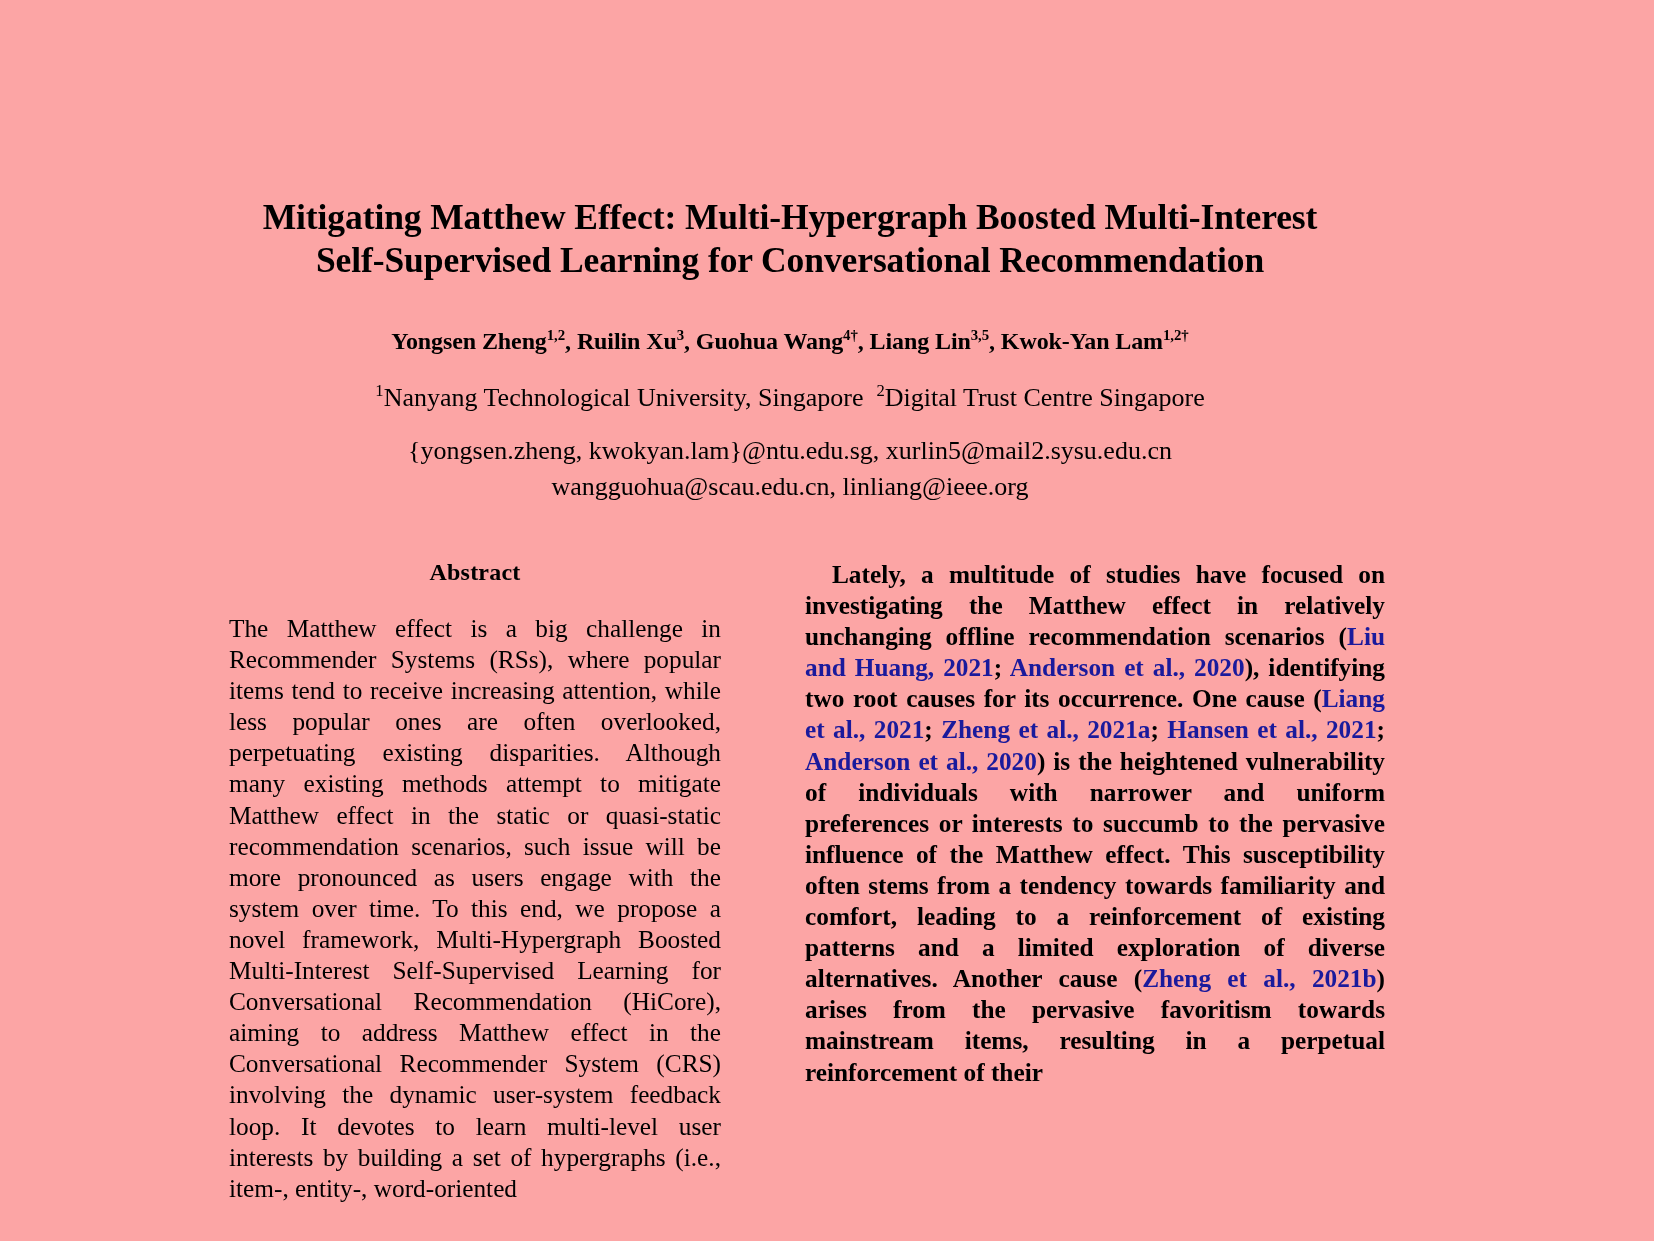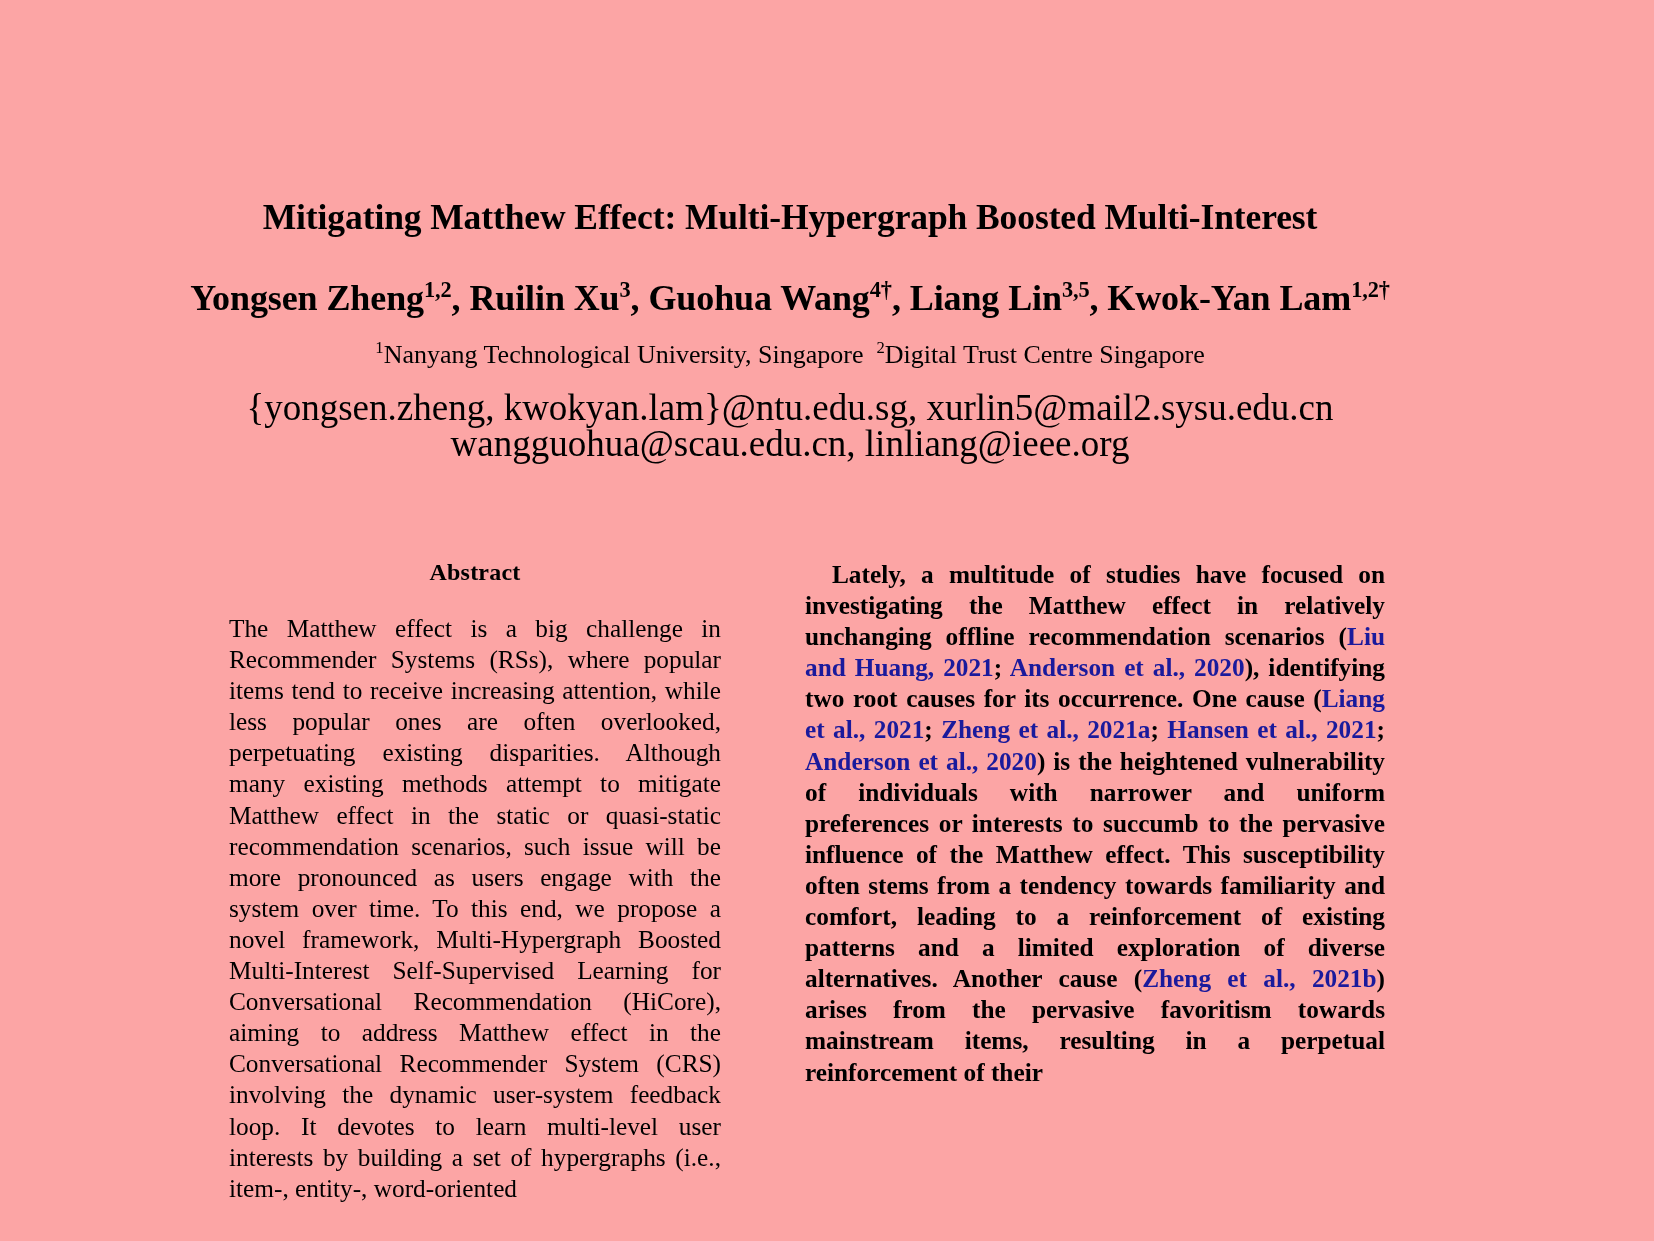--- a/index.html
+++ b/index.html
@@ -37,21 +37,21 @@
     font-weight: bold;
     line-height: 43px;
     letter-spacing: -0.1px;
     margin: 0;
   }
   .paper-title .tline { display: block; }
 
   .authors {
     margin: 0;
     padding-top: 41px;
-    font-size: 36px;
+    font-size: 24px;
     font-weight: bold;
     line-height: 36px;
     letter-spacing: -0.1px;
   }
   .authors sup {
     font-size: 0.62em;
     vertical-align: super;
     line-height: 0;
     font-weight: bold;
   }
@@ -66,21 +66,21 @@
   .affiliations sup {
     font-size: 0.64em;
     vertical-align: super;
     line-height: 0;
   }
   .affiliations .gap { display: inline-block; width: 13px; }
 
   .emails {
     margin: 0;
     padding-top: 0px;
-    font-size: 37px;
+    font-size: 26px;
     line-height: 36.5px;
   }
   .emails .eline { display: block; white-space: nowrap; }
 
   
   .columns {
     position: absolute;
     left: 0;
     top: 551px;
     width: 1654px;
@@ -128,20 +128,21 @@
 </style>
 </head>
 <body>
 
 <div class="page">
 
   <div class="title-block">
 
     <h1 class="paper-title">
       <span class="tline">Mitigating Matthew Effect: Multi-Hypergraph Boosted Multi-Interest</span>
+      <span class="tline">Self-Supervised Learning for Conversational Recommendation</span>
     </h1>
 
     <p class="authors">
       <span><span>Yongsen Zheng</span><sup>1,2</sup><span>, </span></span><span><span>Ruilin Xu</span><sup>3</sup><span>, </span></span><span><span>Guohua Wang</span><sup>4†</sup><span>, </span></span><span><span>Liang Lin</span><sup>3,5</sup><span>, </span></span><span><span>Kwok-Yan Lam</span><sup>1,2†</sup></span>
     </p>
 
     <p class="affiliations">
       <span class="aline"><sup>1</sup><span>Nanyang Technological University, Singapore</span><span class="gap"></span><sup>2</sup><span>Digital Trust Centre Singapore</span></span>
     </p>
 

